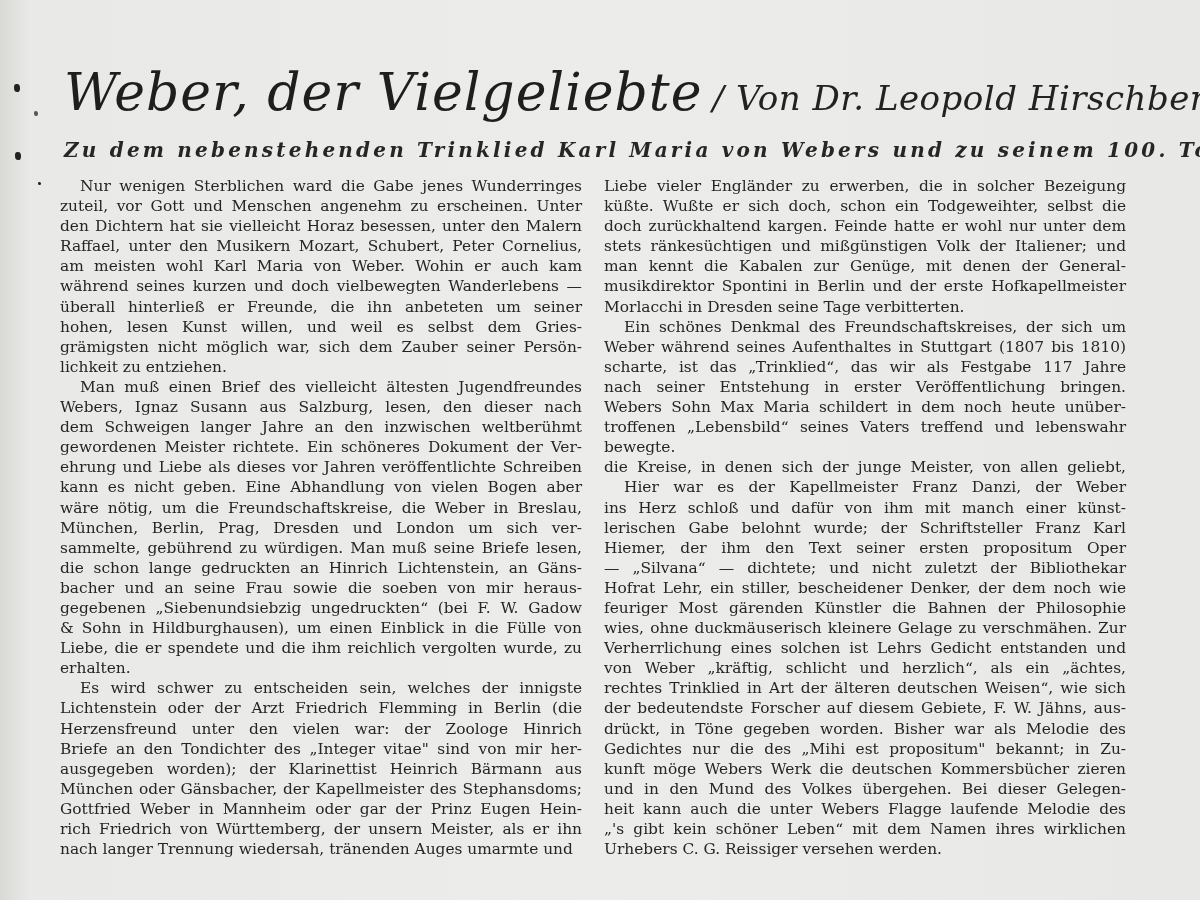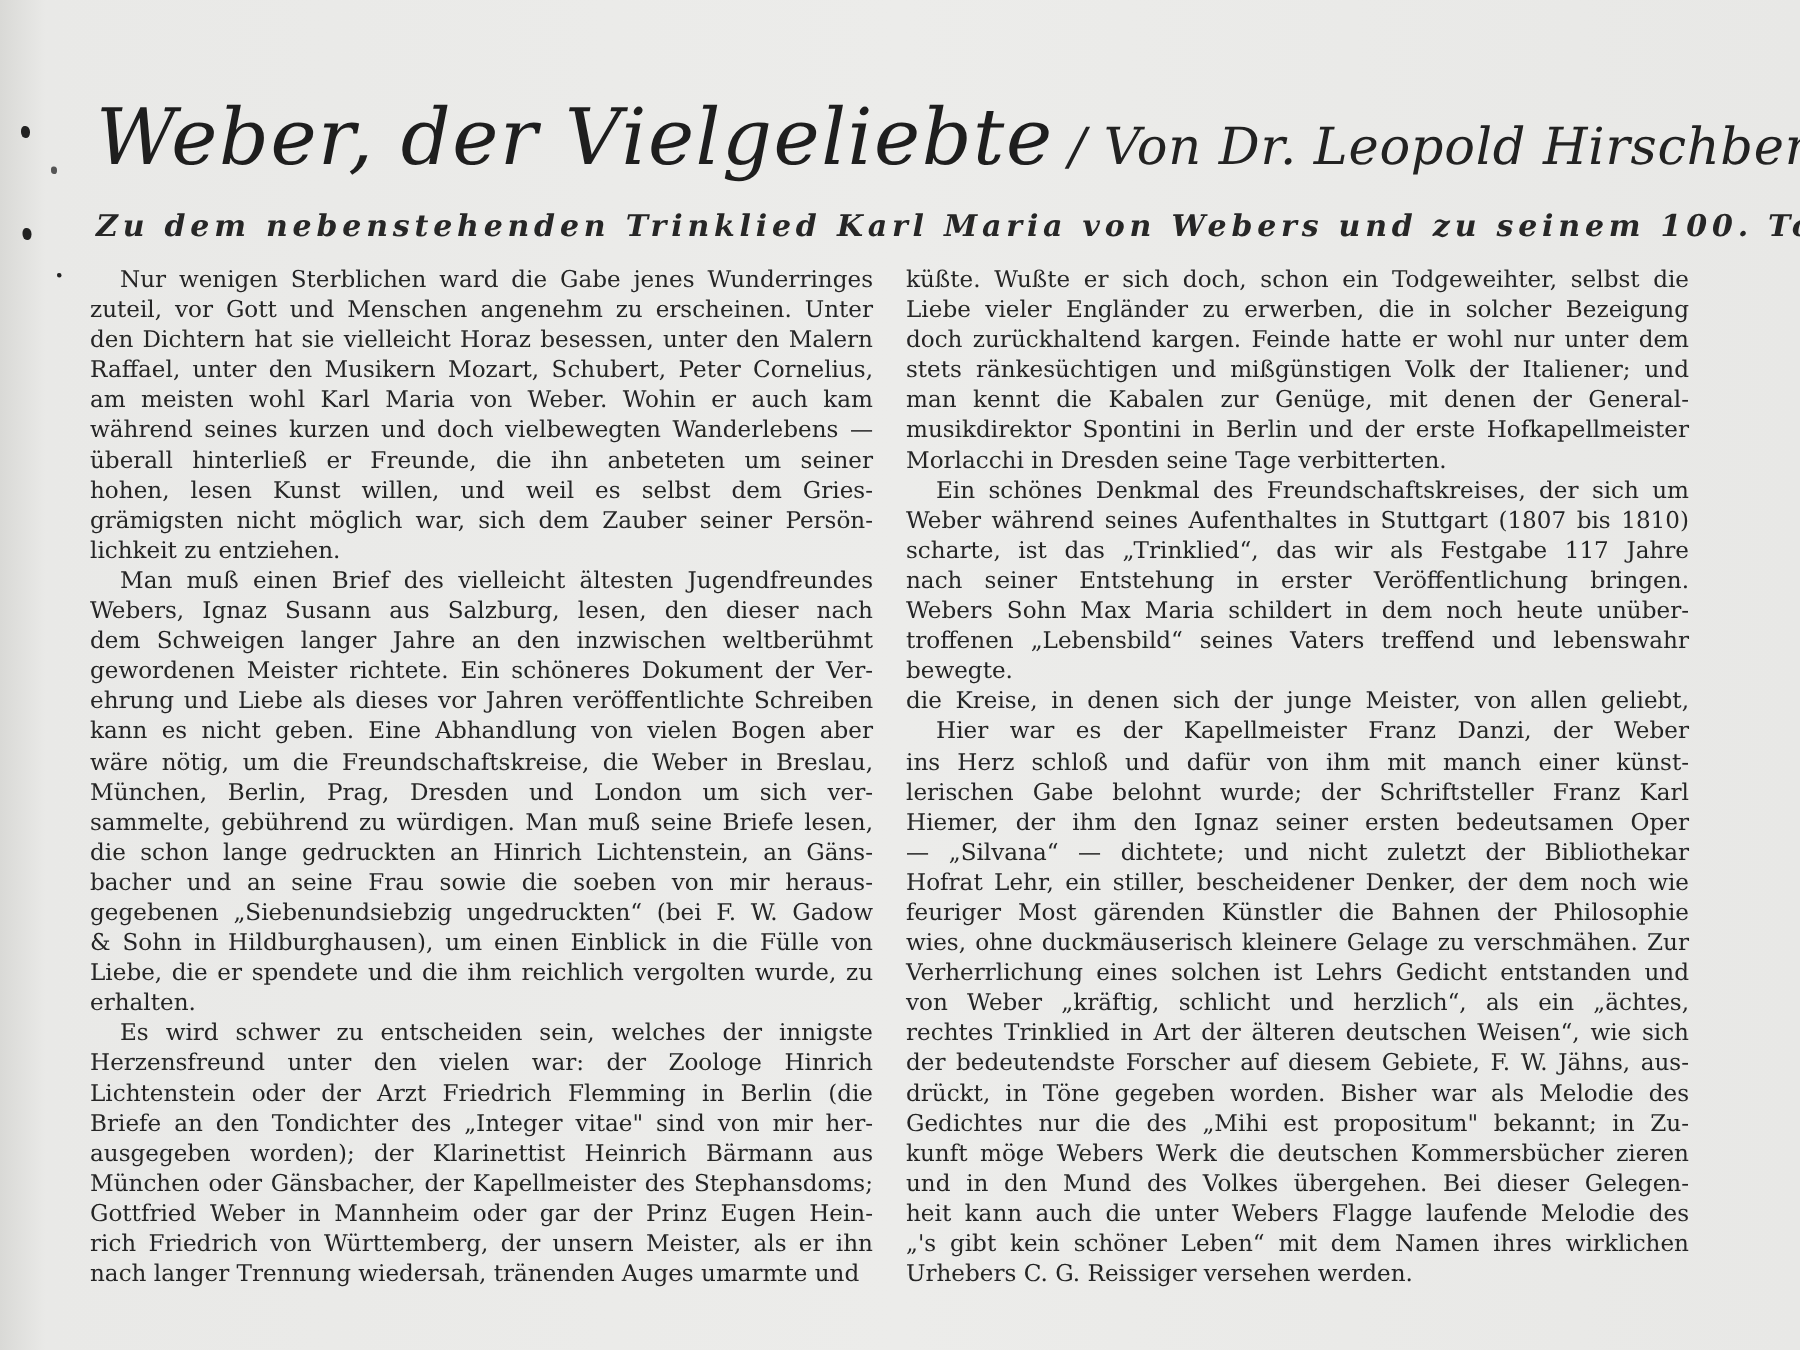--- a/index.html
+++ b/index.html
@@ -83,49 +83,49 @@
       <span class="line">wäre nötig, um die Freundschaftskreise, die Weber in Breslau,</span>
       <span class="line">München, Berlin, Prag, Dresden und London um sich ver-</span>
       <span class="line">sammelte, gebührend zu würdigen.  Man muß seine Briefe lesen,</span>
       <span class="line">die schon lange gedruckten an Hinrich Lichtenstein, an Gäns-</span>
       <span class="line">bacher und an seine Frau sowie die soeben von mir heraus-</span>
       <span class="line">gegebenen „Siebenundsiebzig ungedruckten“ (bei F. W. Gadow</span>
       <span class="line">&amp; Sohn in Hildburghausen), um einen Einblick in die Fülle von</span>
       <span class="line">Liebe, die er spendete und die ihm reichlich vergolten wurde, zu</span>
       <span class="line last">erhalten.</span>
       <span class="line indent">Es wird schwer zu entscheiden sein, welches der innigste</span>
+      <span class="line">Lichtenstein oder der Arzt Friedrich Flemming in Berlin (die</span>
       <span class="line">Herzensfreund  unter  den  vielen  war:  der Zoologe Hinrich</span>
-      <span class="line">Lichtenstein oder der Arzt Friedrich Flemming in Berlin (die</span>
       <span class="line">Briefe an den Tondichter des „Integer vitae" sind von mir her-</span>
       <span class="line">ausgegeben worden); der Klarinettist Heinrich Bärmann aus</span>
       <span class="line">München oder Gänsbacher, der Kapellmeister des Stephansdoms;</span>
       <span class="line">Gottfried Weber in Mannheim oder gar der Prinz Eugen Hein-</span>
       <span class="line">rich Friedrich von Württemberg, der unsern Meister, als er ihn</span>
       <span class="line last">nach langer Trennung wiedersah, tränenden Auges umarmte und</span>
     </div>
   <div class="col col-right" id="col-right">
+      <span class="line">Liebe vieler Engländer zu erwerben, die in solcher Bezeigung</span>
       <span class="line">küßte.  Wußte er sich doch, schon ein Todgeweihter, selbst die</span>
-      <span class="line">Liebe vieler Engländer zu erwerben, die in solcher Bezeigung</span>
       <span class="line">doch zurückhaltend kargen.  Feinde hatte er wohl nur unter dem</span>
       <span class="line">stets ränkesüchtigen und mißgünstigen Volk der Italiener; und</span>
       <span class="line">man kennt die Kabalen zur Genüge, mit denen der General-</span>
       <span class="line">musikdirektor Spontini in Berlin und der erste Hofkapellmeister</span>
       <span class="line last">Morlacchi in Dresden seine Tage verbitterten.</span>
       <span class="line indent">Ein schönes Denkmal des Freundschaftskreises, der sich um</span>
       <span class="line">Weber während seines Aufenthaltes in Stuttgart (1807 bis 1810)</span>
       <span class="line">scharte, ist das „Trinklied“, das wir als Festgabe 117 Jahre</span>
       <span class="line">nach seiner Entstehung  in  erster Veröffentlichung  bringen.</span>
       <span class="line">Webers Sohn Max Maria schildert in dem noch heute unüber-</span>
       <span class="line">troffenen „Lebensbild“ seines Vaters treffend und lebenswahr</span>
       <span class="line last">bewegte.</span>
       <span class="line">die Kreise, in denen sich der junge Meister, von allen geliebt,</span>
       <span class="line indent">Hier war es der Kapellmeister Franz Danzi, der Weber</span>
       <span class="line">ins Herz schloß und dafür von ihm mit manch einer künst-</span>
       <span class="line">lerischen Gabe belohnt wurde; der Schriftsteller Franz Karl</span>
-      <span class="line">Hiemer, der ihm den Ignaz seiner ersten bedeutsamen Oper</span>
+      <span class="line">Hiemer, der ihm den Text seiner ersten propositum Oper</span>
       <span class="line">— „Silvana“ — dichtete; und nicht zuletzt der Bibliothekar</span>
       <span class="line">Hofrat Lehr, ein stiller, bescheidener Denker, der dem noch wie</span>
       <span class="line">feuriger Most gärenden Künstler die Bahnen der Philosophie</span>
       <span class="line">wies, ohne duckmäuserisch kleinere Gelage zu verschmähen. Zur</span>
       <span class="line">Verherrlichung eines solchen ist Lehrs Gedicht entstanden und</span>
       <span class="line">von Weber „kräftig, schlicht und herzlich“, als ein „ächtes,</span>
       <span class="line">rechtes Trinklied in Art der älteren deutschen Weisen“, wie sich</span>
       <span class="line">der bedeutendste Forscher auf diesem Gebiete, F. W. Jähns, aus-</span>
       <span class="line">drückt, in Töne gegeben worden.  Bisher war als Melodie des</span>
       <span class="line">Gedichtes nur die des „Mihi est propositum" bekannt; in Zu-</span>

